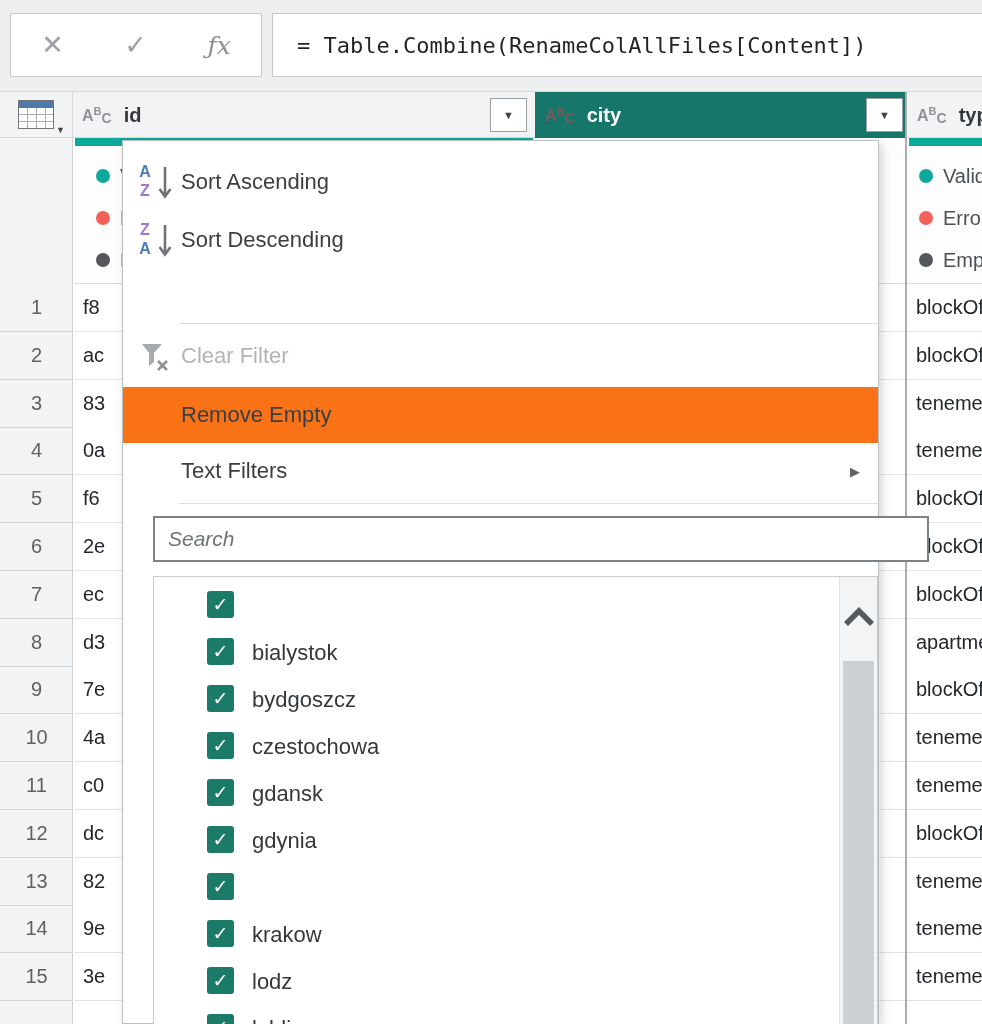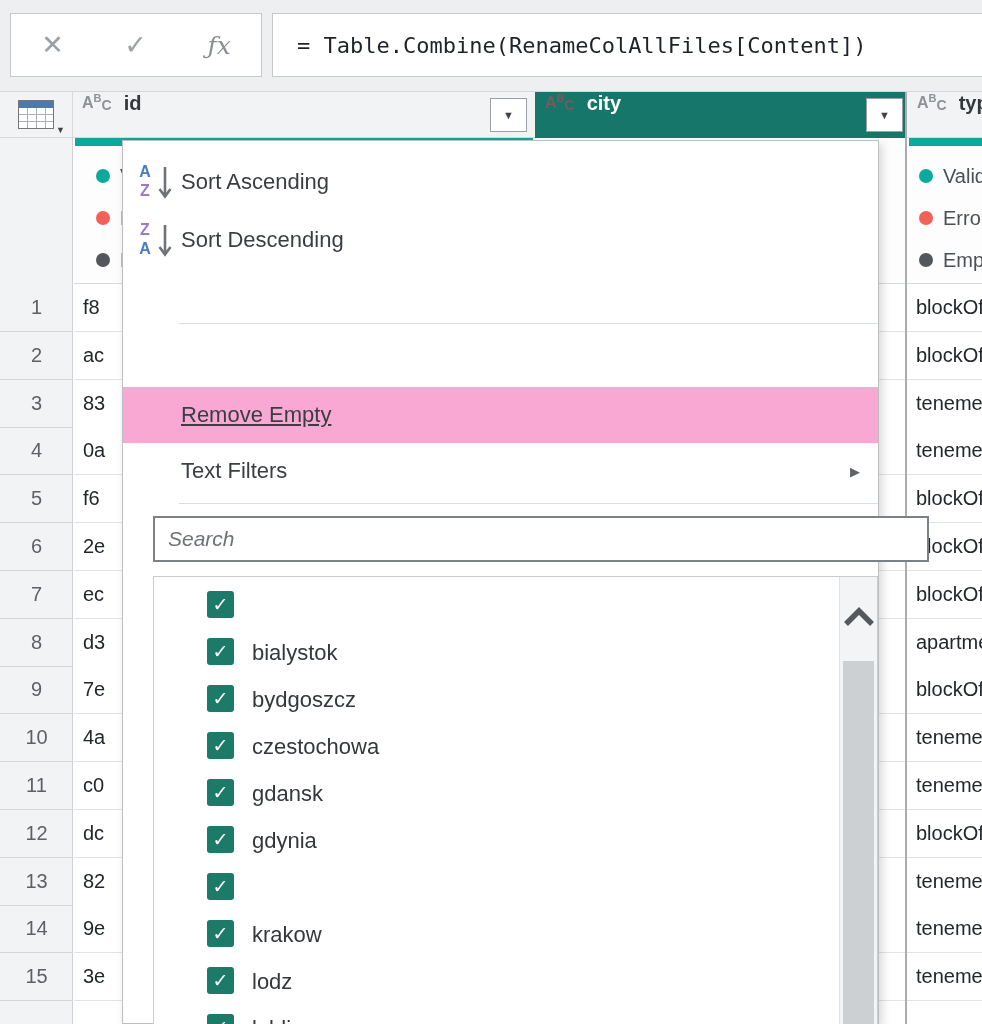--- a/index.html
+++ b/index.html
@@ -19,21 +19,21 @@
   .numcol { position:absolute; left:0; top:92px; width:73px; height:932px; background:#f2f3f4; border-right:1px solid #cfd2d4; }
   .corner { position:absolute; left:0; top:92px; width:73px; height:46px; background:#f2f3f4; border-right:1px solid #d7dadc; border-bottom:1px solid #d7dadc; display:flex; align-items:center; justify-content:center; }
   .tbl-icon { position:relative; width:36px; height:29px; border:1px solid #73777c; background:#fff; }
   .tbl-head { position:absolute; top:0; left:0; right:0; height:7px; background:#4d79ab; }
   .tbl-grid { position:absolute; left:0; right:0; top:7px; bottom:0;
     background-image: repeating-linear-gradient(to bottom, transparent 0 6px, #aab0b5 6px 7px),
                       repeating-linear-gradient(to right, transparent 0 8px, #aab0b5 8px 9px); }
   .tbl-caret { position:absolute; right:-12px; bottom:-7px; font-size:9px; color:#3f4347; }
 
   .header-band { position:absolute; left:73px; top:92px; width:909px; height:46px; background:#f2f3f4; border-bottom:1px solid #d7dadc; }
-  .hdr { position:absolute; top:92px; height:46px; display:flex; }
+  .hdr { position:absolute; top:92px; height:46px; display:flex; align-items:center; }
   .hdr-id   { left:73px;  width:462px; padding-left:9px;  }
   .hdr-city { left:535px; width:372px; padding-left:10px; background:#17766a; }
   .hdr-type { left:907px; width:160px; padding-left:10px; }
   .abc { font-weight:600; color:#8e9298; letter-spacing:0; white-space:nowrap; }
   .abc .a { font-size:16px; }
   .abc .b { font-size:11px; vertical-align:6px; }
   .abc .c { font-size:14px; vertical-align:-2px; }
   .hdr-city .abc { color:#7b585c; }
   .hdr-label { margin-left:12px; font-size:20px; font-weight:600; color:#34383d; white-space:nowrap; }
   .hdr-city .hdr-label { color:#fff; }
@@ -61,21 +61,21 @@
   
   .trow { position:absolute; left:0; width:982px; height:48px; }
   .tnum { position:absolute; left:0; top:0; width:73px; height:48px; border-bottom:1px solid #d3d6d8; display:flex; align-items:center; justify-content:center; font-size:20px; color:#5d6165; }
   .tband { position:absolute; left:74px; top:0; width:831px; height:48px; background:#fff; border-bottom:1px solid #e1e3e5; display:flex; align-items:center; padding-left:9px; font-size:20px; color:#23272c; white-space:nowrap; overflow:hidden; }
   .ttype { position:absolute; left:907px; top:0; width:160px; height:48px; background:#fff; border-bottom:1px solid #e1e3e5; display:flex; align-items:center; padding-left:9px; font-size:20px; color:#23272c; white-space:nowrap; }
 
   
   .menu { position:absolute; left:122px; top:140px; width:757px; height:884px; background:#fff; border:1px solid #bcc0c3; box-shadow:3px 4px 9px rgba(0,0,0,0.16); z-index:10; }
   .mi { position:absolute; left:0; width:100%; display:flex; align-items:center; padding-left:58px; font-size:22px; color:#3a3e43; cursor:pointer; }
   .mi.disabled { color:#b0b4b8; cursor:default; }
-  .mi.hl { background:#f9a8d4;text-decoration:underline; }
+  .mi.hl { background:#f97316; }
   .mi-sa { top:12px;  height:58px; } .mi-sd { top:70px;  height:58px; }
   .mi-cs { top:128px; height:52px; } .mi-cf { top:186px; height:58px; }
   .mi-re { top:246px; height:56px; } .mi-tf { top:301px; height:58px; }
   .sep { position:absolute; left:56px; right:0; height:1px; background:#dcdfe1; }
   .sep1 { top:182px; } .sep2 { top:362px; }
   .mi-icon { position:absolute; left:8px; width:46px; display:flex; align-items:center; justify-content:center; }
   .azwrap { position:relative; width:40px; height:40px; }
   .azl { position:absolute; left:2px; width:18px; text-align:center; font-size:16px; font-weight:600; line-height:1; }
   .azl.top { top:2px; } .azl.bot { top:21px; }
   .c-blue { color:#4a7bc1; } .c-purple { color:#9b79cc; }
@@ -353,20 +353,29 @@
           <span class="azl top c-purple">Z</span>
           <span class="azl bot c-blue">A</span>
           <svg class="az-arrow" width="14" height="36" viewBox="0 0 14 36">
               <path d="M7 2 L7 30 M1.5 24 L7 31.5 L12.5 24" fill="none" stroke="#6f7377" stroke-width="2.6"></path>
             </svg>
         </span>
       </span>
       <span>Sort Descending</span>
     </div>
     <div class="sep sep1"></div>
+    <div class="mi mi-cf disabled">
+      <span class="mi-icon">
+        <svg width="32" height="32" viewBox="0 0 32 32">
+            <path d="M4 4 h20 l-8 9 v9 l-5 4 v-13 z" fill="#a7abaf"></path>
+            <path d="M20 21 l9 9 M29 21 l-9 9" stroke="#8f9397" stroke-width="2.6"></path>
+          </svg>
+      </span>
+      <span>Clear Filter</span>
+    </div>
     <div class="mi mi-re hl">
       <span>Remove Empty</span>
     </div>
     <div class="mi mi-tf">
       <span>Text Filters</span>
       <span class="submenu-arrow">▶</span>
     </div>
     <div class="sep sep2"></div>
 
     <input class="search" type="text" placeholder="Search" style="">

